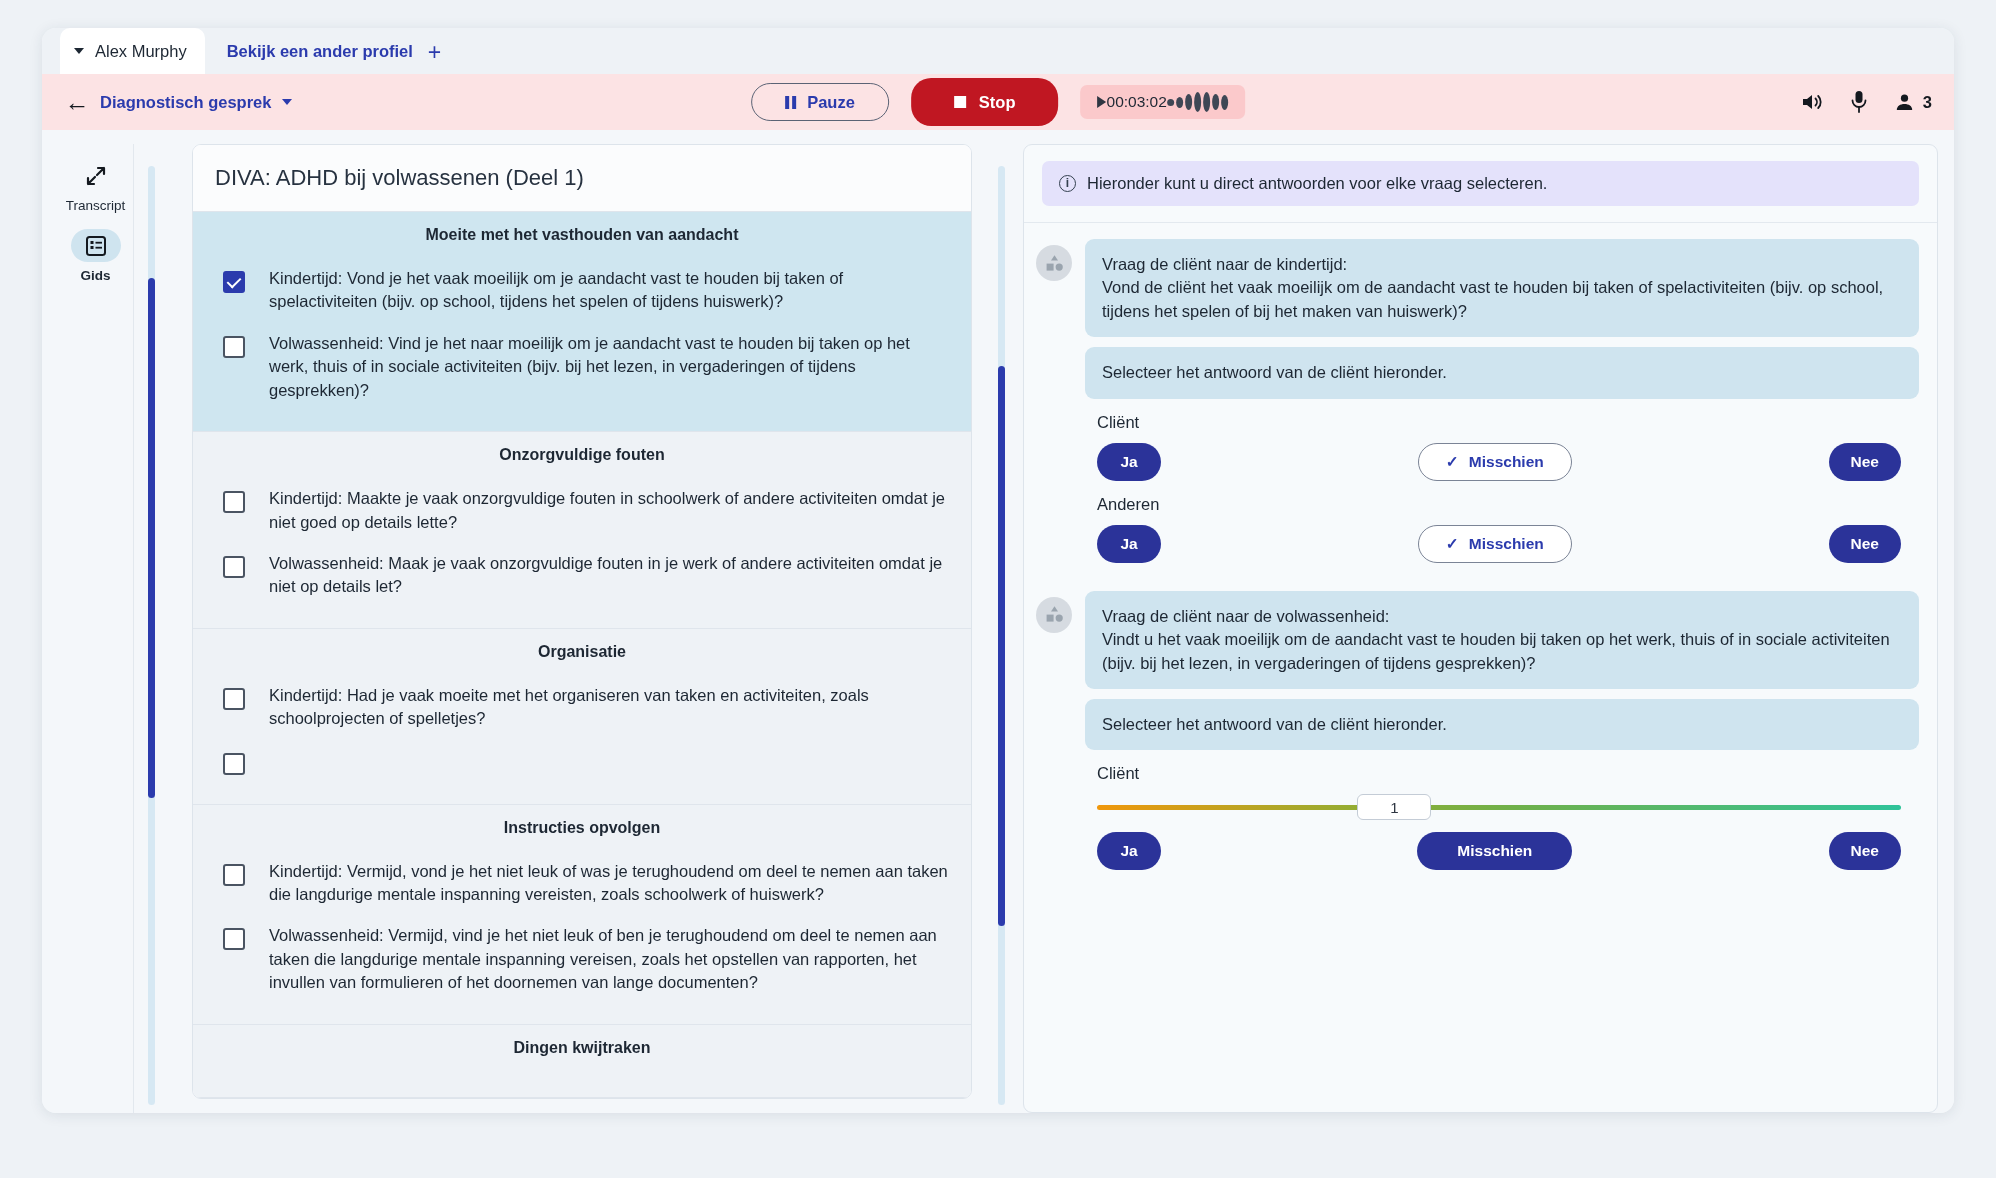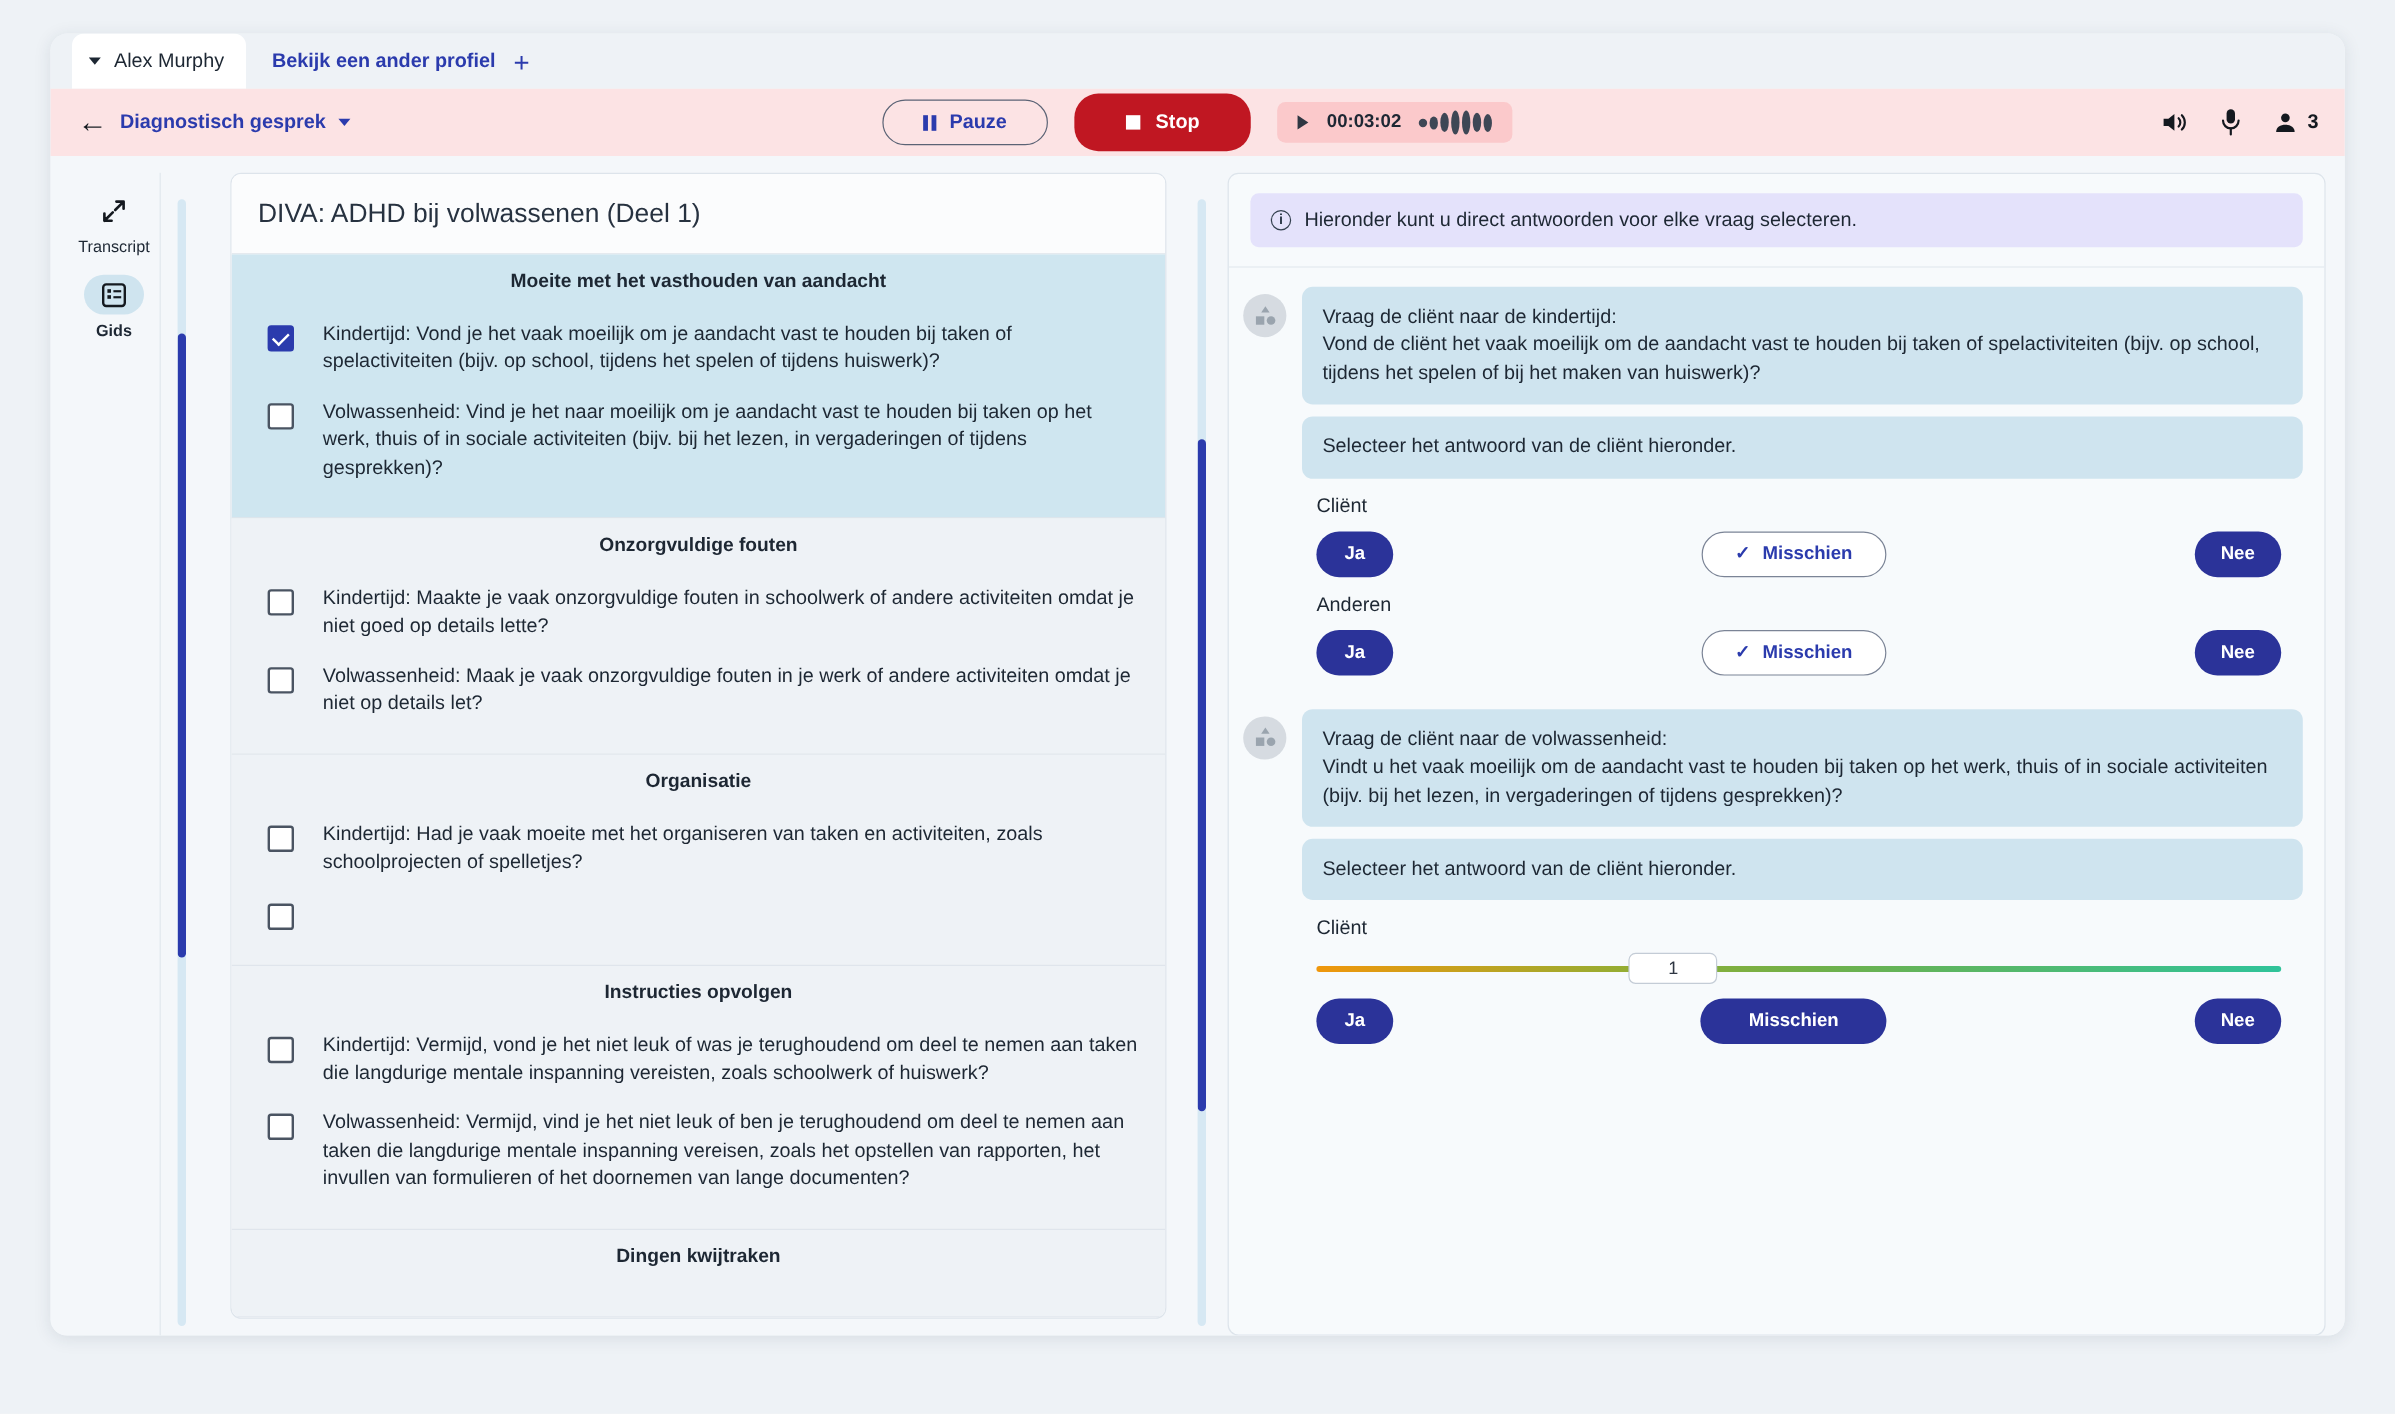--- a/index.html
+++ b/index.html
@@ -101,25 +101,25 @@
   }
   .btn-stop {
     display: flex; align-items: center; gap: 13px;
     height: 48px; padding: 0 43px;
     border-radius: 20px;
     background: #c01722;
     color: #fff; font-weight: bold; font-size: 16.5px;
   }
   .stop-glyph { width: 12px; height: 12px; background: #fff; }
   .timer-pill {
-    display: flex; align-items: center; gap: 15px;
+    display: flex; align-items: center; 
     height: 34px; padding: 0 17px;
     border-radius: 7px;
     background: #fbc9cb;
-    color: #1d2733; font-weight: bold; font-size: 15.5px;
+    color: #1d2733; font-weight: normal; font-size: 15.5px;
   }
   .play-tri {
     width: 0; height: 0;
     border-top: 6px solid transparent;
     border-bottom: 6px solid transparent;
     border-left: 9px solid #2e3642;
   }
   .wave { display: flex; align-items: center; gap: 2px; height: 20px; }
   .wave i { display: block; width: 7px; background: #3e4755; border-radius: 50%; }
 
@@ -138,21 +138,21 @@
     background: #f4f7fa;
     padding: 14px 16px 0 16px;
     gap: 14px;
   }
 
   
   .rail {
     width: 76px;
     flex: 0 0 76px;
     padding-top: 10px;
-    display: flex; flex-direction: column; 
+    display: flex; flex-direction: column; align-items: center;
     gap: 6px;
     border-right: 1px solid #e2e8ee;
   }
   .rail-item {
     width: 74px;
     display: flex; flex-direction: column; align-items: center; gap: 6px;
     padding: 5px 0;
   }
   .rail-icon-box {
     width: 50px; height: 33px;

